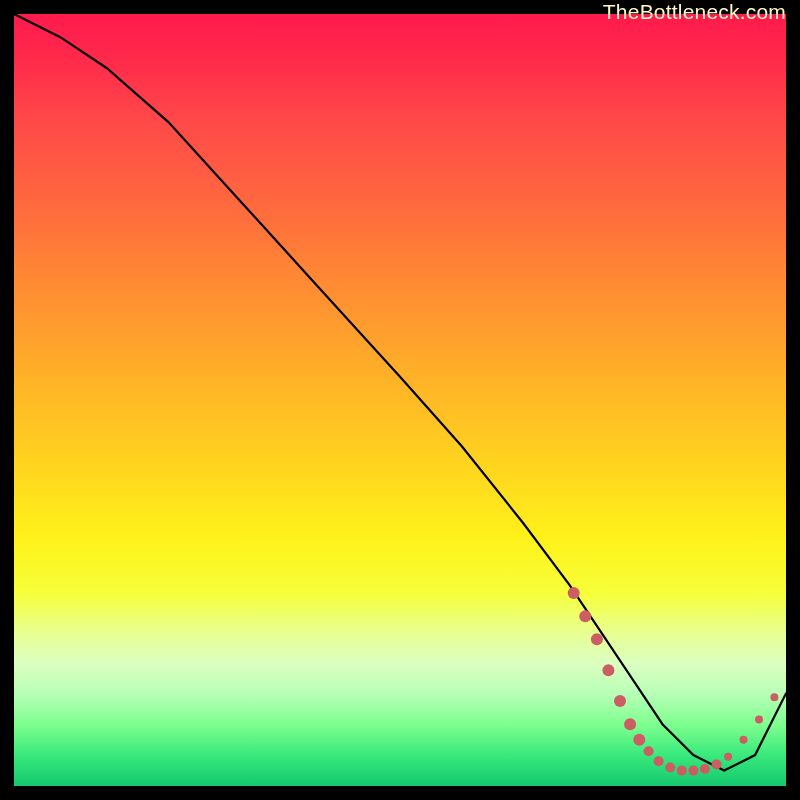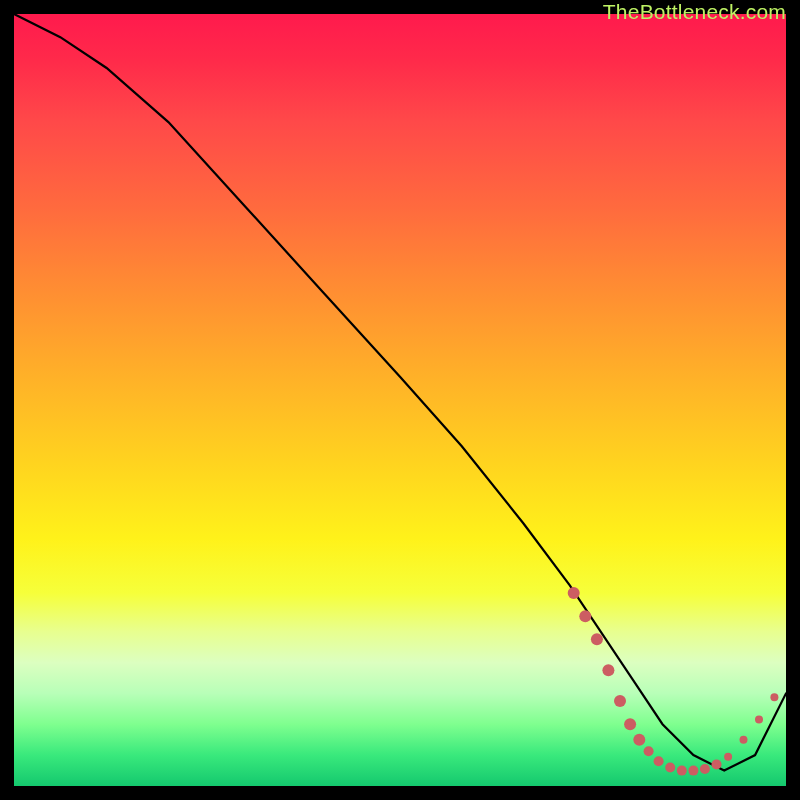--- a/index.html
+++ b/index.html
@@ -47,21 +47,21 @@
     position: absolute;
     left: 0;
     top: 0;
     width: 772px;
     height: 772px;
   }
   .watermark {
     position: absolute;
     top: 0px;
     right: 14px;
-    color: #bef264;
+    color: #fef9c3;
     font-size: 21px;
     font-weight: 500;
     letter-spacing: 0.2px;
     user-select: none;
   }
 </style>
 </head>
 <body>
 
 <div class="frame">

